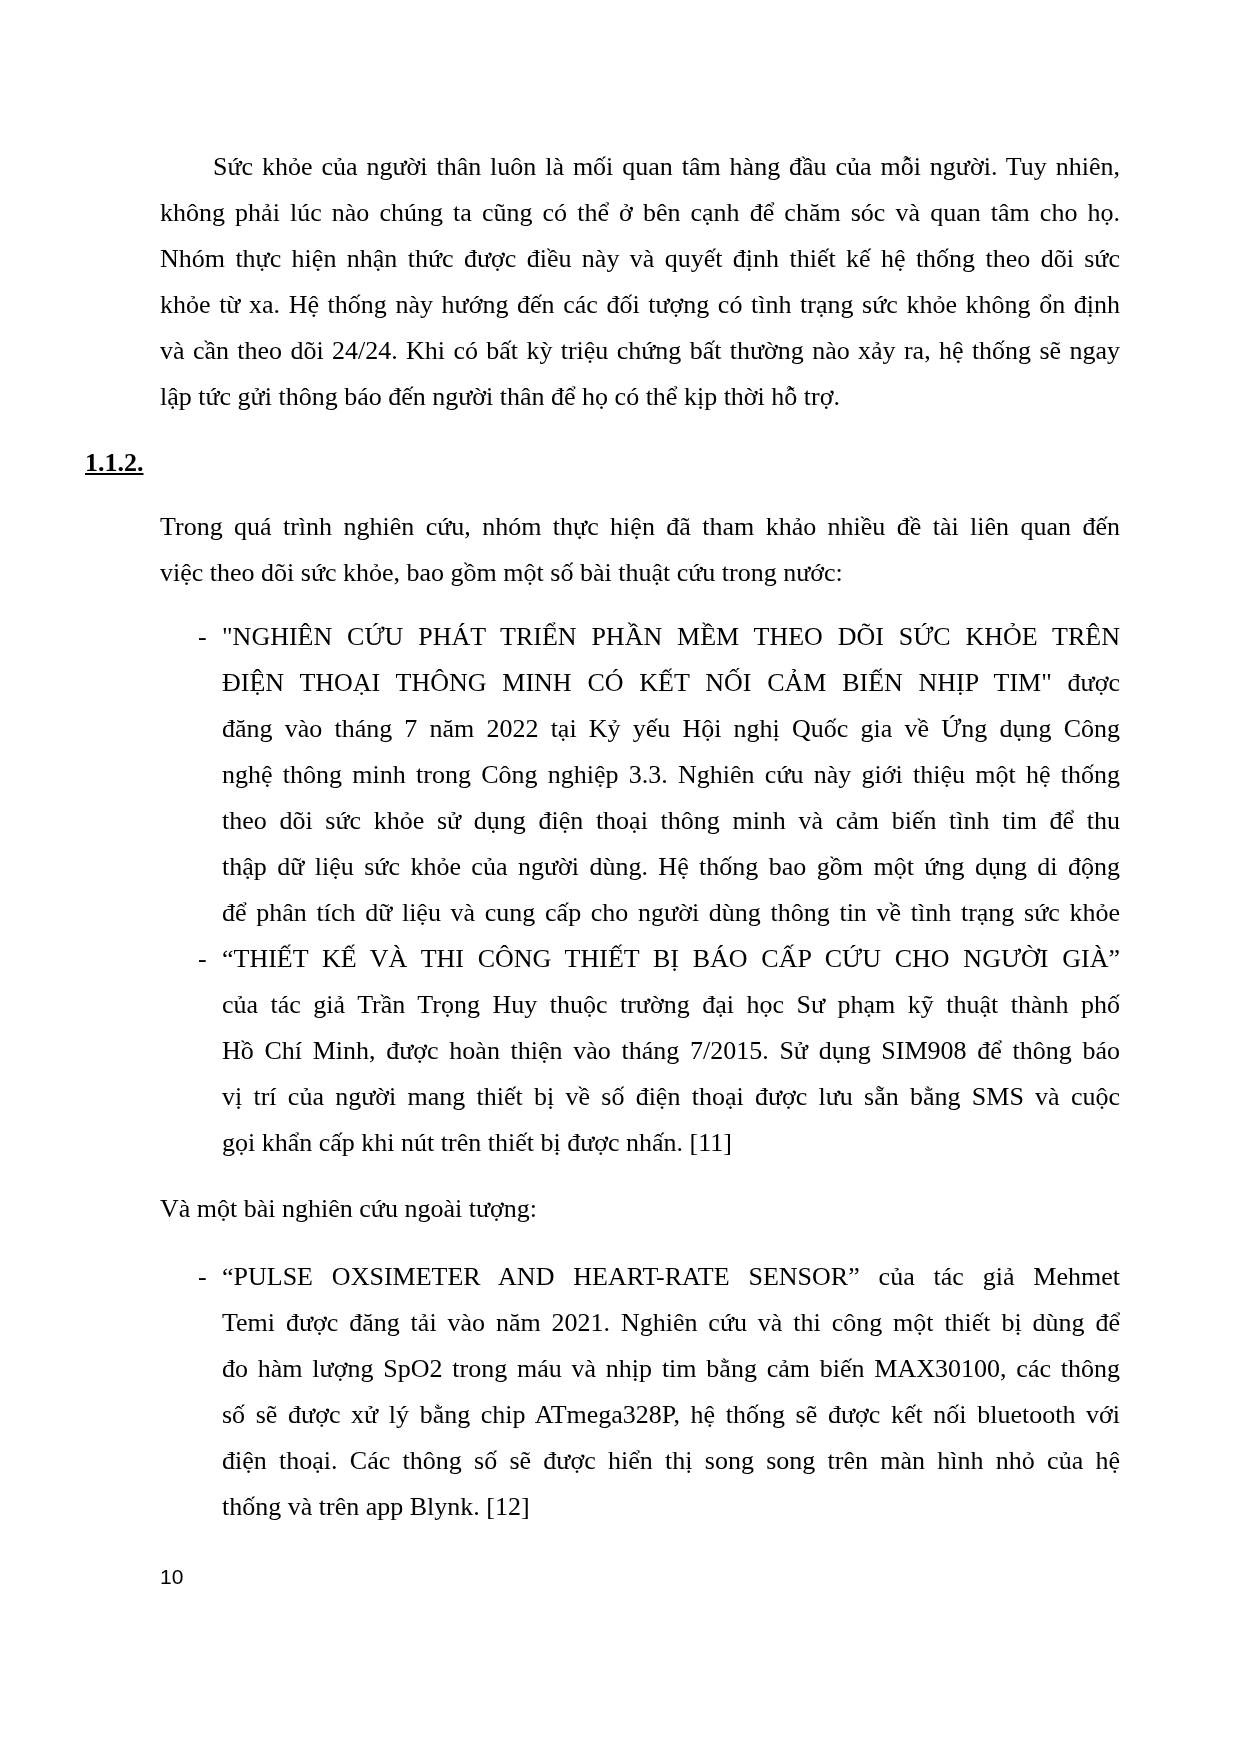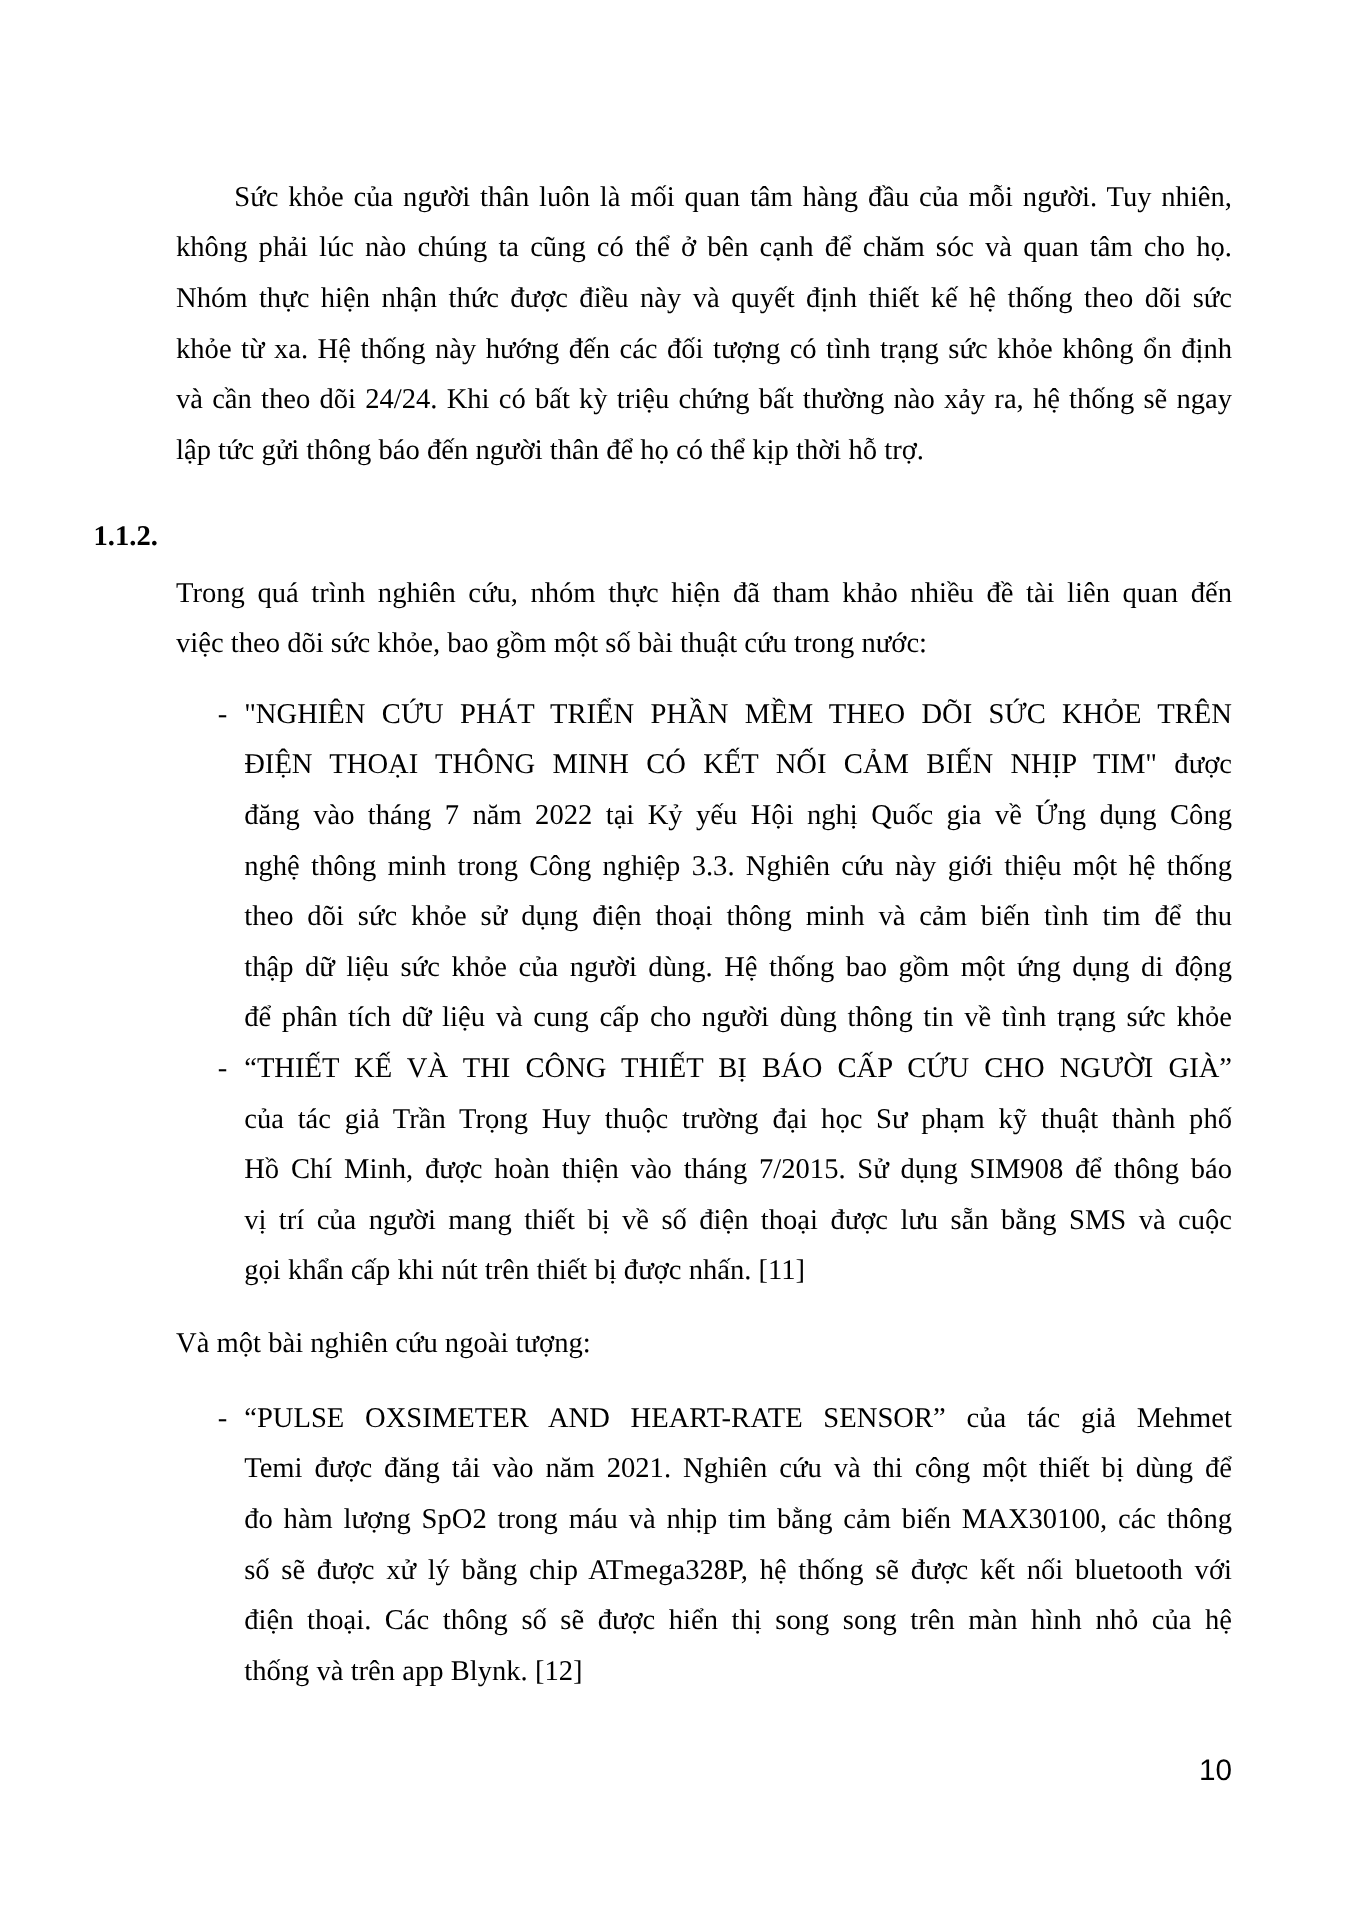--- a/index.html
+++ b/index.html
@@ -24,46 +24,46 @@
   .line {
     line-height: 46px;
     height: 46px;
     white-space: normal;
   }
   .j {                       
     text-align: justify;
     text-align-last: justify;
     text-justify: inter-word;
   }
-  .indent { text-indent: 53px; margin-top: 12px; }
+  .indent { text-indent: 53px; }
   .heading {
     position: relative;
     margin-top: 20px;
     line-height: 46px;
     height: 46px;
     font-weight: bold;
   }
-  .hnum { position: absolute; left: -75px; top: 12px; }
+  .hnum { position: absolute; left: -75px; top: 0; text-decoration: underline; }
   .mt18 { margin-top: 18px; }
   .mt20 { margin-top: 20px; }
   .mt22 { margin-top: 22px; }
   .item { position: relative; padding-left: 62px; }
   .marker {
     position: absolute;
     left: 38px;
     top: 0;
     line-height: 46px;
   }
   .pagenum {
-    margin-top: 44px;
+    margin-top: 24px;
     height: 46px;
     line-height: 46px;
-    text-align: right;
+    text-align: left;
     font-family: "Liberation Sans", "DejaVu Sans", sans-serif;
-    font-size: 27px;
+    font-size: 21px;
   }
 </style>
 </head>
 <body>
 
 <div class="page">
   <div class="textblock">
 
     <div class="para">
       <div class="line j indent">Sức khỏe của người thân luôn là mối quan tâm hàng đầu của mỗi người. Tuy nhiên,</div>

